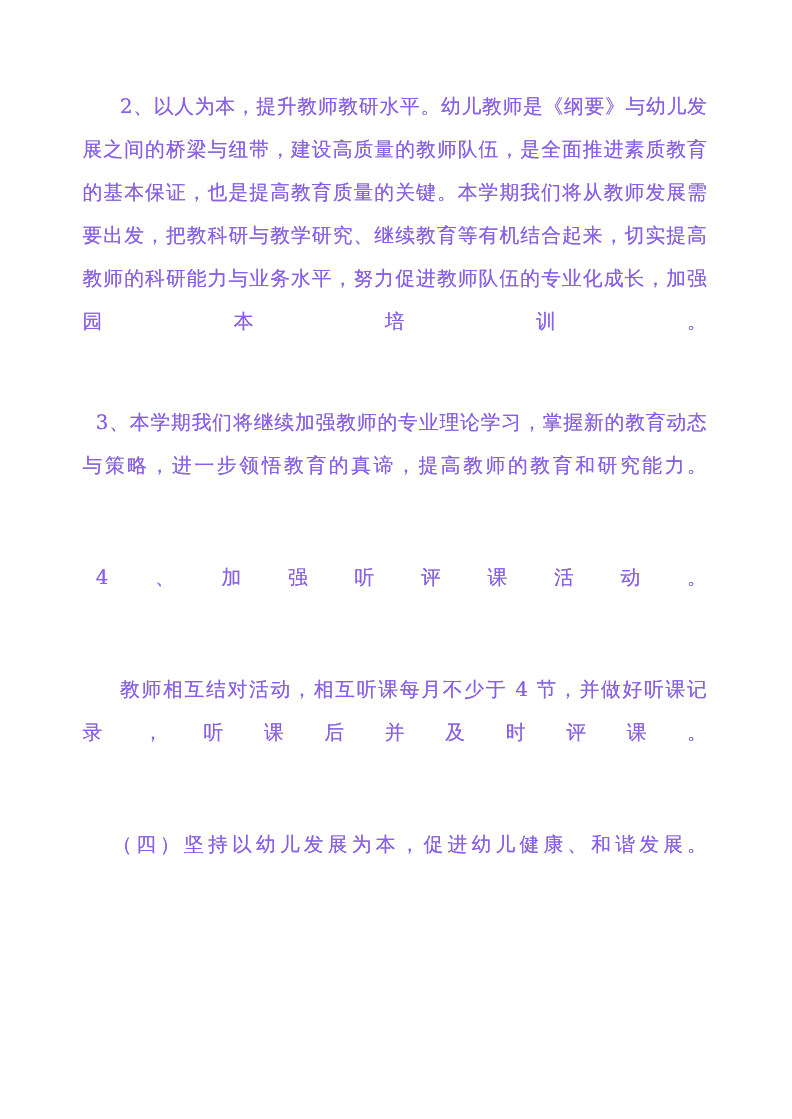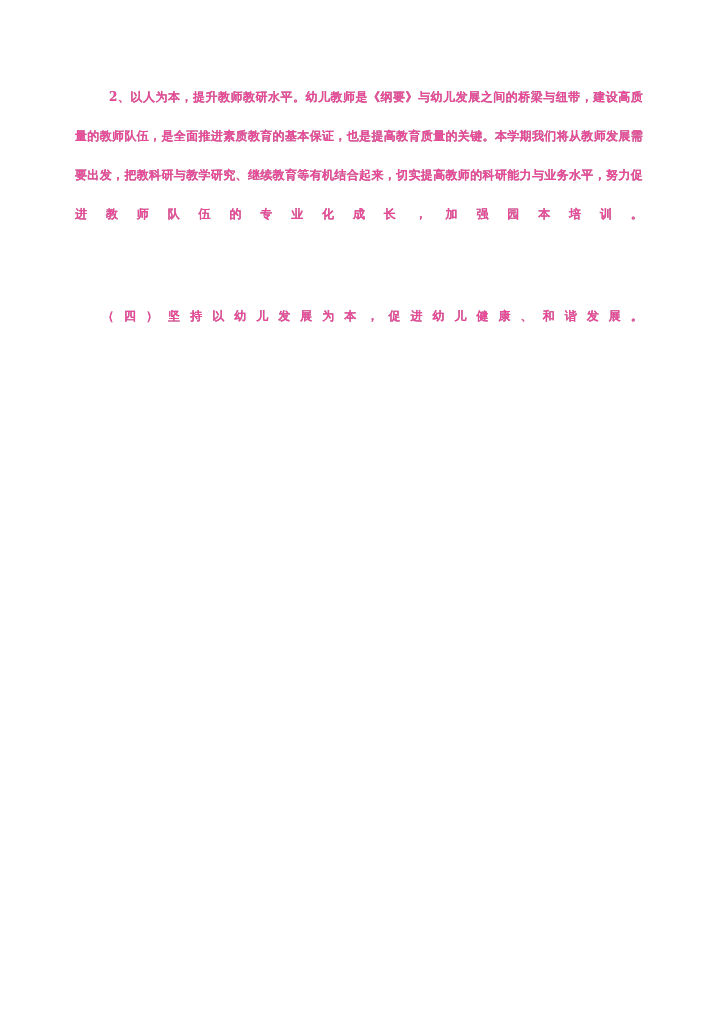--- a/index.html
+++ b/index.html
@@ -28,32 +28,31 @@
     position: absolute;
     left: 75px;
     top: 78px;
     width: 568px;
   }
 
   
   .para {
     margin: 0;
     padding: 0;
-    font-size: 12px;
+    font-size: 18px;
     line-height: 39px;
-    color: #ec4899;
+    color: #8b5cf6;
     text-align: justify;
     text-justify: inter-character;
     letter-spacing: 0.02em;
     font-family: "DejaVu Serif", "Liberation Serif", serif;
     -webkit-font-smoothing: antialiased;
     text-rendering: optimizeLegibility;
     
     text-shadow: 0 0 0.55px rgba(60, 60, 60, 0.55);
-    font-weight: bold;
   }
 
   
   .para::after {
     content: "";
     display: inline-block;
     width: 100%;
   }
 
   
@@ -74,20 +73,23 @@
   .gap-md  { margin-top: 24px; }
 </style>
 </head>
 <body>
 
 <div class="page">
   <div class="page-body">
 
     <p class="para indent-2">2、以人为本，提升教师教研水平。幼儿教师是《纲要》与幼儿发展之间的桥梁与纽带，建设高质量的教师队伍，是全面推进素质教育的基本保证，也是提高教育质量的关键。本学期我们将从教师发展需要出发，把教科研与教学研究、继续教育等有机结合起来，切实提高教师的科研能力与业务水平，努力促进教师队伍的专业化成长，加强园本培训。</p>
 
+    <p class="para indent-sm gap-sm">3、本学期我们将继续加强教师的专业理论学习，掌握新的教育动态与策略，进一步领悟教育的真谛，提高教师的教育和研究能力。</p>
 
+    <p class="para indent-sm gap-md">4、加强听评课活动。</p>
 
+    <p class="para indent-2 gap-md">教师相互结对活动，相互听课每月不少于 4 节，并做好听课记录，听课后并及时评课。</p>
 
 
     <p class="para indent-md gap-md">（四）坚持以幼儿发展为本，促进幼儿健康、和谐发展。</p>
 
   </div>
 </div>
 
 </body></html>

